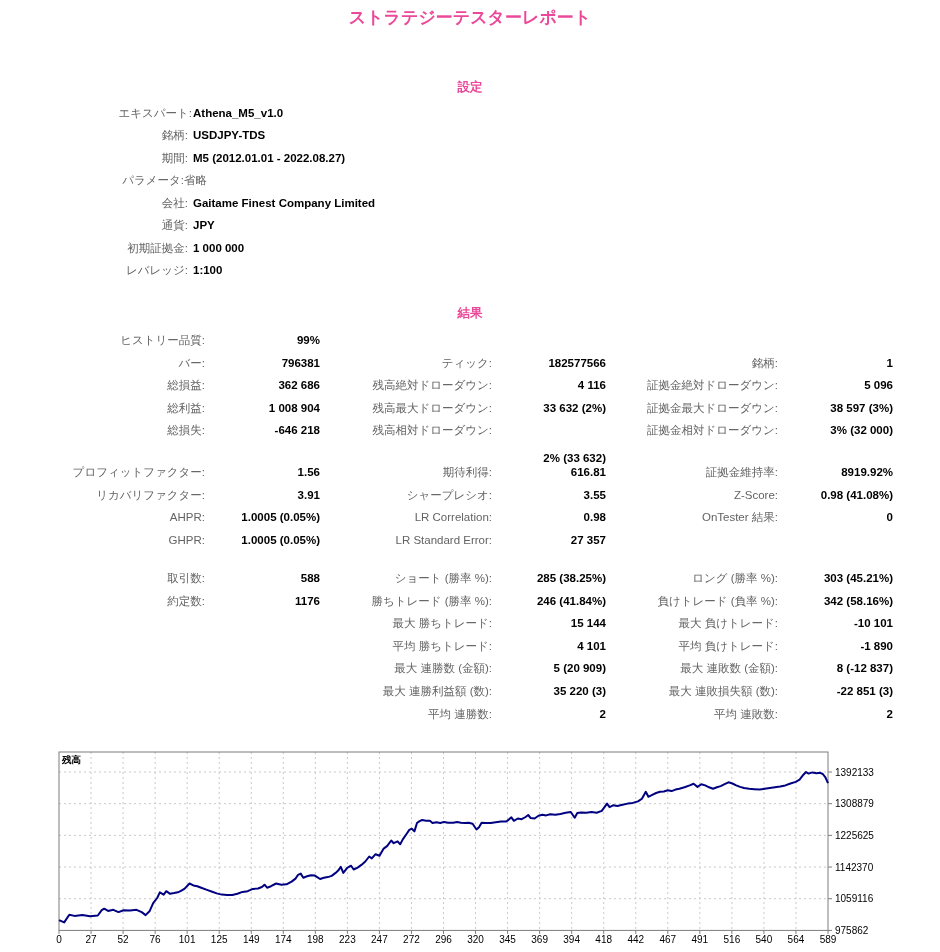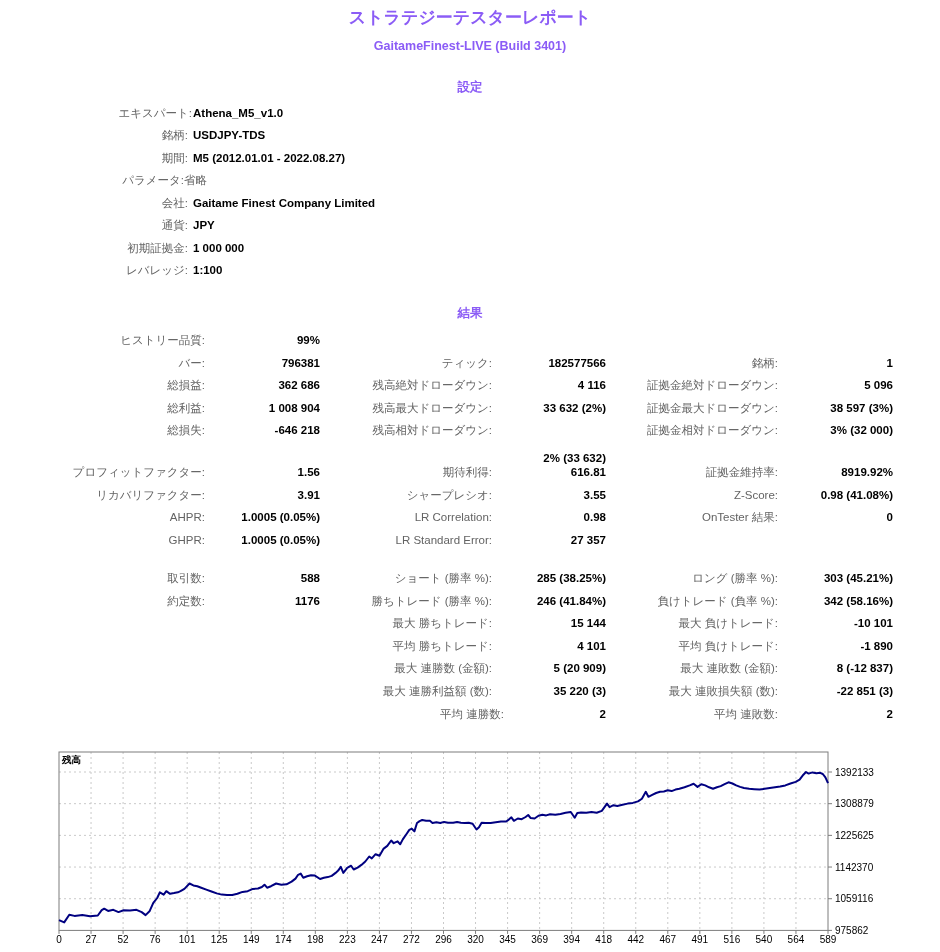--- a/index.html
+++ b/index.html
@@ -1,32 +1,31 @@
 <!DOCTYPE html>
 <html><head>
 <meta charset="utf-8">
 <style>
   html,body{margin:0;padding:0;background:#fff;}
   #page{position:relative;width:940px;height:952px;background:#fff;
         font-family:"Liberation Sans",sans-serif;overflow:hidden;}
-  .center{position:absolute;left:0;width:940px;text-align:center;color:#8b5cf6;}
+  .center{position:absolute;left:0;width:940px;text-align:center;color:#ec4899;}
   #title{top:6px;font-size:17px;font-weight:bold;}
   #subtitle{top:39px;font-size:12.5px;font-weight:bold;}
   .section-heading{font-size:12.5px;font-weight:bold;}
   .row{position:absolute;left:0;width:940px;height:17px;font-size:11.5px;line-height:17px;}
   .lbl{position:absolute;color:#636363;white-space:nowrap;}
   .val{position:absolute;color:#000;font-weight:bold;white-space:nowrap;}
   svg text{font-family:"Liberation Sans",sans-serif;}
 </style>
 </head>
 <body>
 
 <div id="page">
   <div id="title" class="center">ストラテジーテスターレポート</div>
-  <div id="subtitle" class="center">GaitameFinest-LIVE (Build 3401)</div>
 
   <div class="center section-heading" style="top:79px">設定</div>
   <div id="settings-rows">
       <div class="row" style="top: 104.5px;">
         <span class="lbl" style="right: 748px;">エキスパート:</span>
         <span class="val" style="left: 193px;">Athena_M5_v1.0</span>
       </div>
       <div class="row" style="top: 127px;">
         <span class="lbl" style="right: 752px;">銘柄:</span>
         <span class="val" style="left: 193px;">USDJPY-TDS</span>
@@ -158,21 +157,21 @@
         <span class="lbl" style="right: 162px;">最大 連敗数 (金額):</span>
         <span class="val" style="right: 47px;">8 (-12 837)</span>
       </div>
       <div class="row" style="top: 683px;">
         <span class="lbl" style="right: 448px;">最大 連勝利益額 (数):</span>
         <span class="val" style="right: 334px;">35 220 (3)</span>
         <span class="lbl" style="right: 162px;">最大 連敗損失額 (数):</span>
         <span class="val" style="right: 47px;">-22 851 (3)</span>
       </div>
       <div class="row" style="top: 705.6px;">
-        <span class="lbl" style="right: 436px;">平均 連勝数:</span>
+        <span class="lbl" style="right: 448px;">平均 連勝数:</span>
         <span class="val" style="right: 334px;">2</span>
         <span class="lbl" style="right: 162px;">平均 連敗数:</span>
         <span class="val" style="right: 47px;">2</span>
       </div>
     </div>
 
   <div id="chart-holder" style="position:absolute;top:740px;left:0;width:940px;height:212px;"><svg width="940" height="212">
         <line x1="59" y1="190.4" x2="59" y2="193.9" stroke="#7d7d7d" stroke-width="1"></line>
         <text x="59" y="203" text-anchor="middle" font-size="10" fill="#000">0</text>
         <line x1="91.04166666666666" y1="12" x2="91.04166666666666" y2="190.4" stroke="#c9c9c9" stroke-width="1" stroke-dasharray="2,3"></line>

